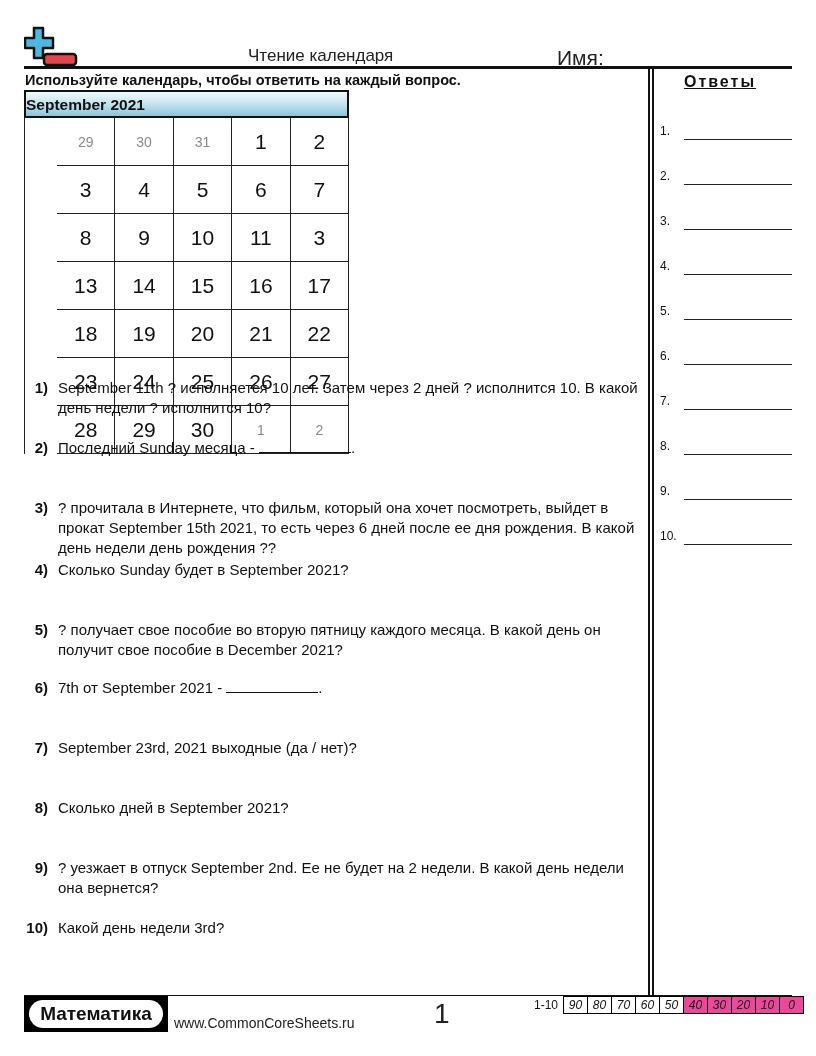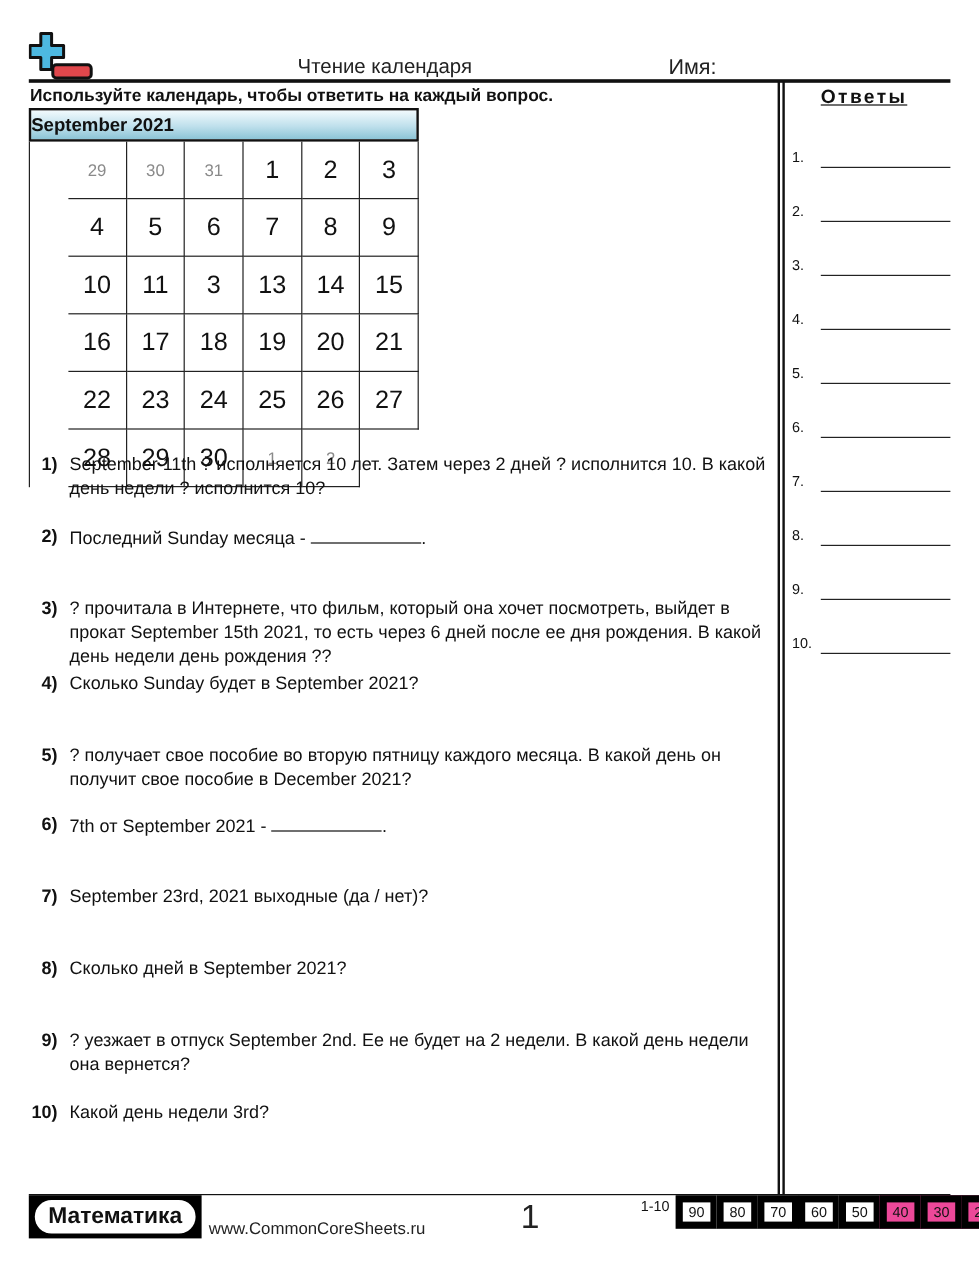--- a/index.html
+++ b/index.html
@@ -3,41 +3,41 @@
 <meta charset="utf-8">
 <style>
   html, body { margin:0; padding:0; background:#fff; }
   body { width:816px; height:1056px; position:relative; overflow:hidden;
          font-family:"Liberation Sans", sans-serif; color:#111; }
   .abs { position:absolute; }
 
   
   #logo { left:24px; top:24px; width:56px; height:44px; }
   #title { left:248px; top:46px; font-size:17px; color:#222; }
-  #name-label { left:557px; top:46px; font-size:18px; color:#222; }
+  #name-label { left:557px; top:46px; font-size:21px; color:#222; }
   #header-rule { left:24px; top:66px; width:768px; height:3px; background:#111; }
   #instructions { left:25px; top:72px; font-size:14.5px; font-weight:bold; }
 
   
   #divider { left:648px; top:68px; width:4px; height:928px;
              border-left:2px solid #111; border-right:2px solid #111; box-sizing:content-box; width:2px; }
 
   
   #answers-title { left:652px; top:73px; width:136px; text-align:center;
                    font-size:16px; font-weight:bold; letter-spacing:2px; text-decoration:underline; }
   .ans-row { position:absolute; left:660px; width:132px; height:20px; }
   .ans-num { position:absolute; left:0; bottom:2px; font-size:12px; }
   .ans-line { position:absolute; left:24px; right:0; bottom:0; height:1px; background:#222; }
 
   
   #cal { left:24px; top:90px; width:325px; }
   #cal-head { height:28px; border:2px solid #111; box-sizing:border-box;
               background:linear-gradient(#f2fafd 0%, #bfe0ec 55%, #8cc4d6 100%);
               text-align:left; font-weight:bold; font-size:15.5px; line-height:26px; }
-  #cal-grid { display:grid; grid-template-columns:repeat(6, 1fr);
+  #cal-grid { display:grid; grid-template-columns:repeat(5, 1fr);
               border-left:1.5px solid #222; border-top:none;padding-left:32px; }
   .cell { height:47px; border-right:1.5px solid #222; border-bottom:1.5px solid #222;
           display:flex; align-items:center; justify-content:center; font-size:21px; color:#111; }
   .cell.dim { font-size:14px; color:#8a8a8a; }
 
   
   .q { position:absolute; left:24px; width:620px; font-size:15px; line-height:20px; }
   .q-num { position:absolute; left:0; width:24px; text-align:right; font-weight:bold; }
   .q-text { position:absolute; left:34px; width:585px; }
   .blank { display:inline-block; width:92px; border-bottom:1px solid #111; height:14px; vertical-align:baseline; }
@@ -45,22 +45,22 @@
   
   #footer-rule { left:24px; top:995px; width:768px; height:1px; background:#111; }
   #brand { left:24px; top:996px; width:144px; height:36px; background:#000; }
   #brand-pill { position:absolute; left:5px; top:4px; right:5px; bottom:4px;
                 background:#fff; border-radius:14px; text-align:center;
                 font-weight:bold; font-size:19px; line-height:28px; }
   #site { left:174px; top:1015px; font-size:14px; color:#222; }
   #page-num { left:434px; top:998px; font-size:28px; color:#222; }
   #score-label { left:534px; top:998px; font-size:12px; }
   #score-table { left:564px; top:996px; display:flex; }
-  .score { width:23px; height:16px; border:6px solid #000000; margin-left:-1px;
-           font-size:12px; text-align:center; line-height:16px; background:#fff; }
+  .score { width:23px; height:16px; border:1px solid #000000; margin-left:-1px;
+           font-size:12px; text-align:center; line-height:16px; background:#fff;font-style:italic; }
   .score.blue { background:#ec4899; }
 </style>
 </head>
 <body>
 
 <div id="logo" class="abs">
   <svg width="56" height="44" viewBox="0 0 56 44">
     <path d="M9 2 h9 v10 h10 v10 h-10 v10 h-9 v-10 h-9 v-10 h9 z" transform="translate(1,2)" fill="#4db8e0" stroke="#111" stroke-width="2.5" stroke-linejoin="round"></path>
     <rect x="20" y="30" width="32" height="11" rx="3" fill="#e0474c" stroke="#111" stroke-width="2.5"></rect>
   </svg>

